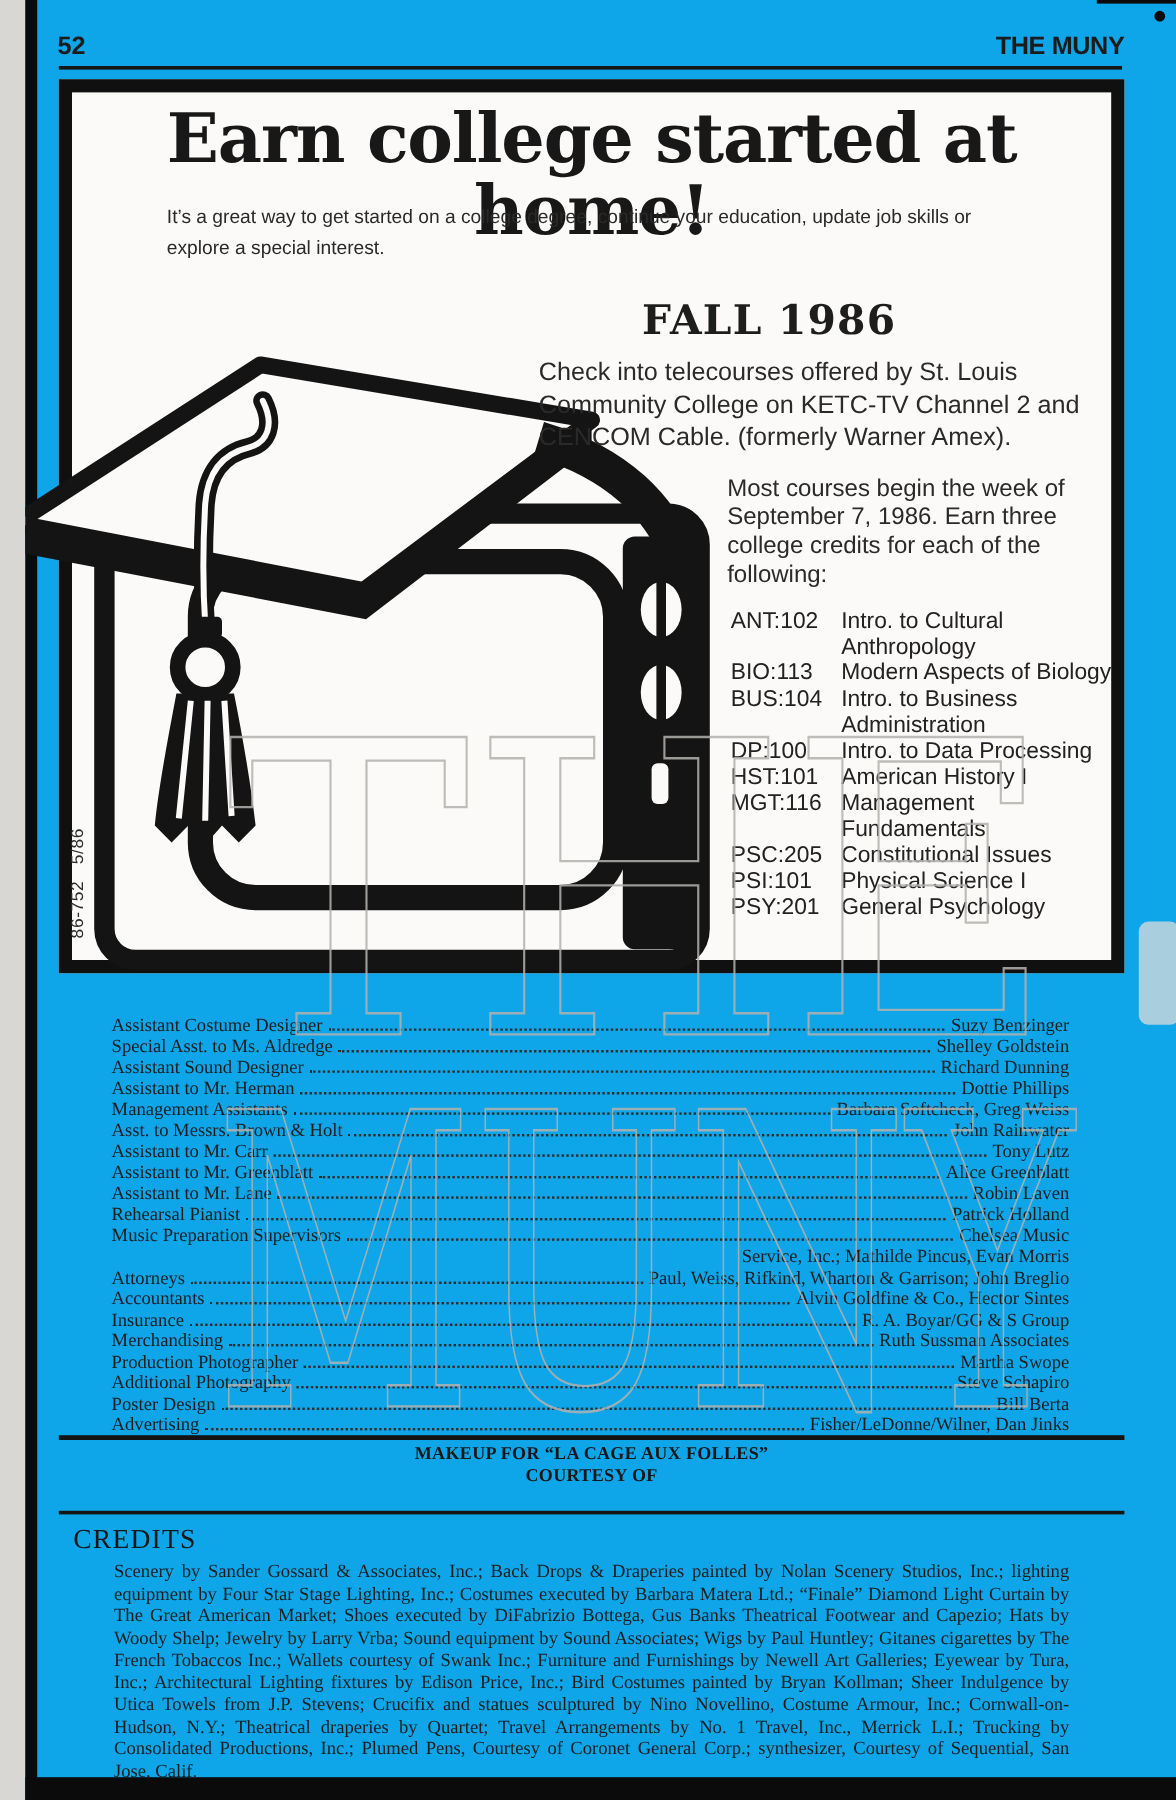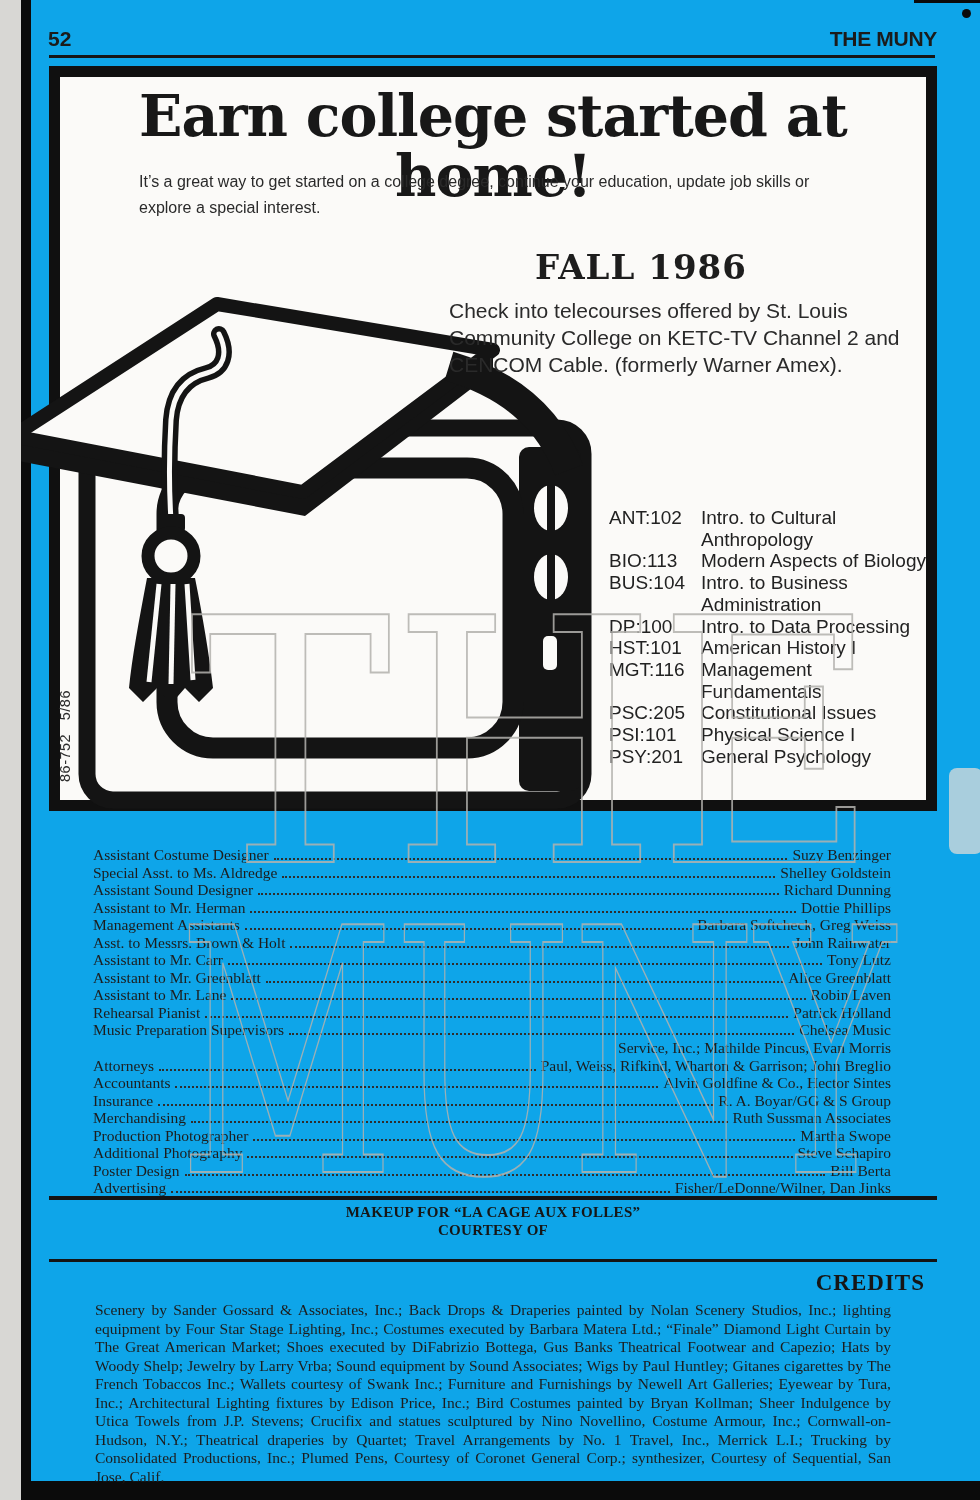--- a/index.html
+++ b/index.html
@@ -35,22 +35,22 @@
   .staff{left:72px;top:846px;width:798px;font-family:"Liberation Serif",serif;font-size:15.5px;
          line-height:17.55px;color:#1d1d1d;z-index:4;}
   .staff-row{display:flex;align-items:baseline;}
   .staff-dots{flex:1;border-bottom:2.2px dotted #2e2e2e;margin:0 5px 3px 5px;min-width:20px;}
   .staff-cont{text-align:right;}
   
   .rule1{left:28px;top:1196px;width:888px;height:4px;background:#141414;}
   .rule2{left:28px;top:1259px;width:888px;height:3px;background:#141414;}
   .makeup{left:40px;top:1203px;width:864px;text-align:center;font-family:"Liberation Serif",serif;
           font-weight:bold;font-size:15px;line-height:18.2px;letter-spacing:.3px;color:#161616;}
-  .credits-head{left:40px;top:1270px;width:864px;text-align:right;font-family:"Liberation Serif",serif;
-          font-weight:bold;font-size:23px;letter-spacing:1px;color:#161616;}
+  .credits-head{left:40px;top:1270px;width:864px;text-align:left;font-family:"Liberation Serif",serif;
+          font-weight:normal;font-size:23px;letter-spacing:1px;color:#161616;}
   .credits-body{left:74px;top:1301px;width:796px;font-family:"Liberation Serif",serif;font-size:15.5px;
           line-height:18.5px;text-align:justify;color:#1d1d1d;z-index:4;}
   
   .illus{left:0;top:0;width:980px;height:1500px;z-index:3;pointer-events:none;}
   .wm{left:0;top:0;width:980px;height:1500px;z-index:6;pointer-events:none;opacity:.85;}
   .wm text{font-family:"DejaVu Serif",serif;font-size:340px;fill:none;stroke:#b3b2ae;stroke-width:2;}
   .z4{z-index:4;}
 </style>
 </head>
 <body>
@@ -66,20 +66,21 @@
 
   <div class="abs pagenum">52</div>
   <div class="abs masthead">THE MUNY</div>
   <div class="abs headrule"></div>
 
   <div class="abs adbox"></div>
   <div class="abs adtitle">Earn college started at home!</div>
   <div class="abs adintro z4">It’s a great way to get started on a college degree, continue your education, update job skills or explore a special interest.</div>
   <div class="abs season z4">FALL 1986</div>
   <div class="abs para-check z4">Check into telecourses offered by St. Louis Community College on KETC-TV Channel 2 and CENCOM Cable. (formerly Warner Amex).</div>
+  <div class="abs para-most z4">Most courses begin the week of September 7, 1986. Earn three college credits for each of the following:</div>
 
   <div class="abs courses z4" id="courses">
       <div class="course-row">
         <span class="course-code">ANT:102</span>
         <span class="course-title">Intro. to Cultural Anthropology</span>
       </div>
       <div class="course-row">
         <span class="course-code">BIO:113</span>
         <span class="course-title">Modern Aspects of Biology</span>
       </div>

